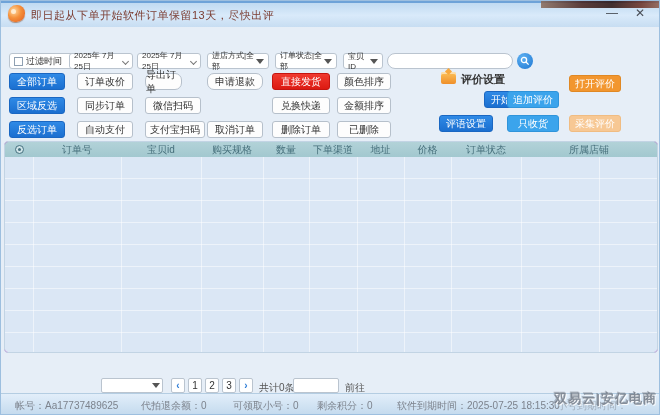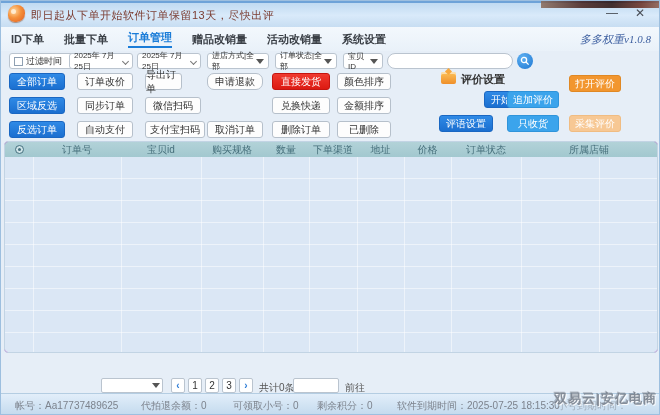--- a/index.html
+++ b/index.html
@@ -136,29 +136,20 @@
 <div class="window">
 
   <div class="titlebar">
     <div class="corner-artifact"></div>
     <span class="app-icon"></span>
     <span class="title-text">即日起从下单开始软件订单保留13天，尽快出评</span>
     <span class="win-btn win-min">—</span>
     <span class="win-btn win-close">✕</span>
   </div>
 
-  <div class="menubar">
-    <span class="menu-item">ID下单</span>
-    <span class="menu-item">批量下单</span>
-    <span class="menu-item active">订单管理</span>
-    <span class="menu-item">赠品改销量</span>
-    <span class="menu-item">活动改销量</span>
-    <span class="menu-item">系统设置</span>
-    <span class="version">多多权重v1.0.8</span>
-  </div>
 
   <div class="ctl" style="left:8px;top:52px;width:76px;">
     <span class="cb"></span>
     <span style="font-size:9px;">过滤时间</span>
   </div>
   <div class="ctl" style="left:68px;top:52px;width:64px;">
     <span style="font-size:8px;">2025年 7月25日</span>
     <span class="chev"></span>
   </div>
   <div class="ctl" style="left:136px;top:52px;width:64px;">
@@ -180,21 +171,21 @@
   <div class="ctl search-box" style="left:386px;top:52px;width:126px;"></div>
   <div class="search-btn">
     <svg width="10" height="10" viewBox="0 0 10 10">
       <circle cx="4" cy="4" r="2.6" fill="none" stroke="#ffffff" stroke-width="1.3"></circle>
       <line x1="6" y1="6" x2="8.6" y2="8.6" stroke="#ffffff" stroke-width="1.3"></line>
     </svg>
   </div>
 
   <div class="abtn btn-blue" style="left:8px;top:72px;width:56px;">全部订单</div>
   <div class="abtn btn-plain" style="left:76px;top:72px;width:56px;">订单改价</div>
-  <div class="abtn btn-plain" style="left:144px;top:72px;width:37px;">导出订单</div>
+  <div class="abtn btn-plain" style="left:144px;top:72px;width:37px;border-radius:7px;">导出订单</div>
   <div class="abtn btn-plain" style="left:206px;top:72px;width:56px;border-radius:7px;">申请退款</div>
   <div class="abtn btn-red" style="left:271px;top:72px;width:58px;">直接发货</div>
   <div class="abtn btn-plain" style="left:336px;top:72px;width:54px;">颜色排序</div>
 
   <div class="abtn btn-blue" style="left:8px;top:96px;width:56px;">区域反选</div>
   <div class="abtn btn-plain" style="left:76px;top:96px;width:56px;">同步订单</div>
   <div class="abtn btn-plain" style="left:144px;top:96px;width:56px;">微信扫码</div>
   <div class="abtn btn-plain" style="left:271px;top:96px;width:58px;">兑换快递</div>
   <div class="abtn btn-plain" style="left:336px;top:96px;width:54px;">金额排序</div>
 

